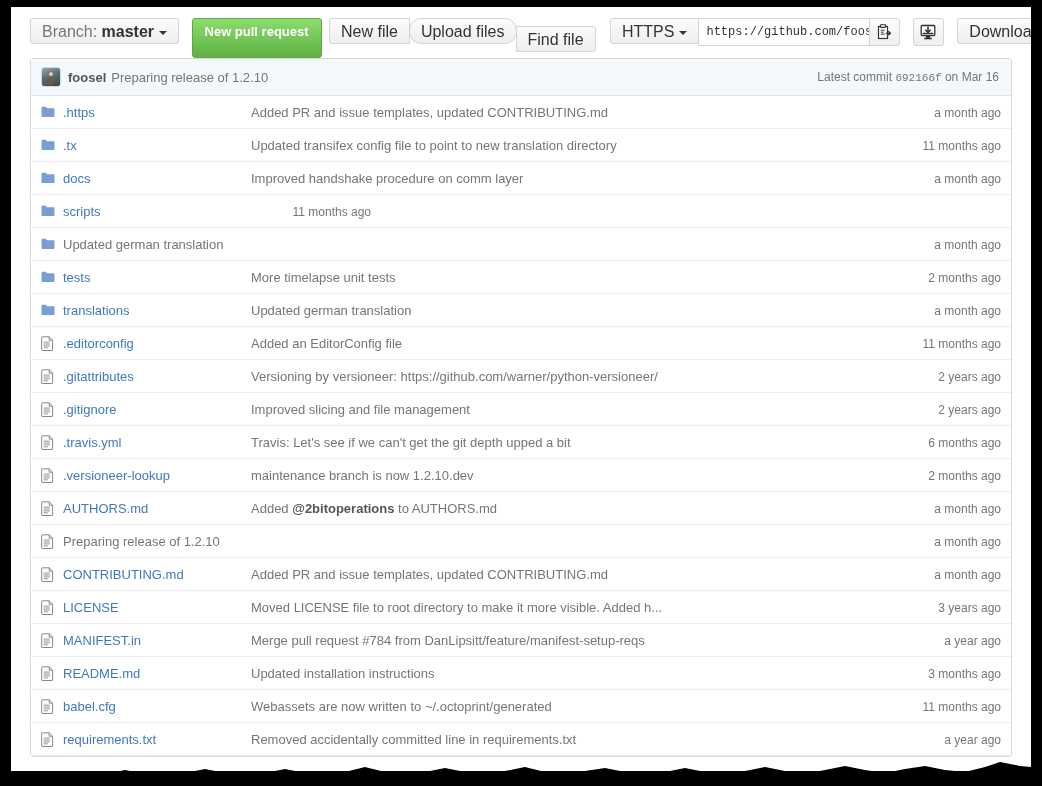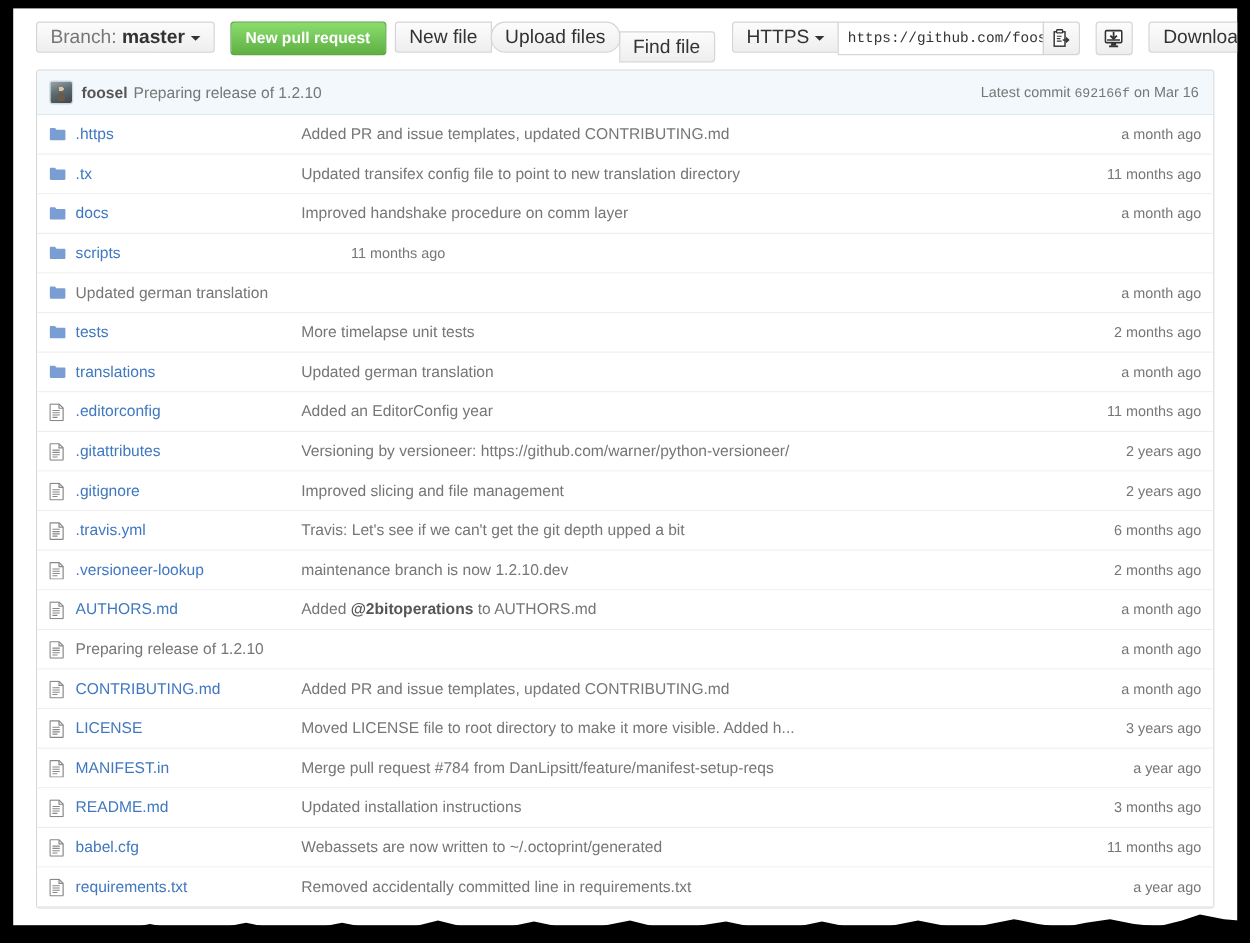--- a/index.html
+++ b/index.html
@@ -75,21 +75,21 @@
     margin-left: 5px;
     vertical-align: middle;
     border-left: 4px solid transparent;
     border-right: 4px solid transparent;
     border-top: 4px solid #333;
   }
   .btn-green {
     display: inline-block;
     vertical-align: top;
     box-sizing: border-box;
-    height: 28px;
+    height: 40px;
     line-height: 26px;
     padding: 0 12px;
     margin-left: 8px;
     font-size: 13px;
     font-weight: bold;
     color: #ffffff;
     background: linear-gradient(#8add6d, #60b044);
     border: 1px solid #5ca941;
     border-radius: 3px;
     cursor: pointer;
@@ -342,21 +342,21 @@
           </div>
           <div class="file-row">
             <div class="cell-icon">
               <svg class="ico" width="13" height="15" viewBox="0 0 13 15">
                 <path d="M1.2,0.8h7.0l3.4,3.3v9.9c0,0.3-0.2,0.5-0.5,0.5H1.2c-0.3,0-0.5-0.2-0.5-0.5V1.3C0.7,1.0,0.9,0.8,1.2,0.8z" fill="#ffffff" stroke="#888888" stroke-width="1"></path>
                 <path d="M8.2,0.9v3.3h3.3" fill="none" stroke="#888888" stroke-width="1"></path>
                 <path d="M2.7,6.1h6.1M2.7,8.0h6.1M2.7,9.9h6.1M2.7,11.8h4.2" stroke="#888888" stroke-width="0.9" fill="none"></path>
               </svg>
             </div>
             <div class="cell-name"><a>.editorconfig</a></div>
-            <div class="cell-msg"><a>Added an EditorConfig year</a></div>
+            <div class="cell-msg"><a>Added an EditorConfig file</a></div>
             <div class="cell-age"><span>11 months ago</span></div>
           </div>
           <div class="file-row">
             <div class="cell-icon">
               <svg class="ico" width="13" height="15" viewBox="0 0 13 15">
                 <path d="M1.2,0.8h7.0l3.4,3.3v9.9c0,0.3-0.2,0.5-0.5,0.5H1.2c-0.3,0-0.5-0.2-0.5-0.5V1.3C0.7,1.0,0.9,0.8,1.2,0.8z" fill="#ffffff" stroke="#888888" stroke-width="1"></path>
                 <path d="M8.2,0.9v3.3h3.3" fill="none" stroke="#888888" stroke-width="1"></path>
                 <path d="M2.7,6.1h6.1M2.7,8.0h6.1M2.7,9.9h6.1M2.7,11.8h4.2" stroke="#888888" stroke-width="0.9" fill="none"></path>
               </svg>
             </div>

